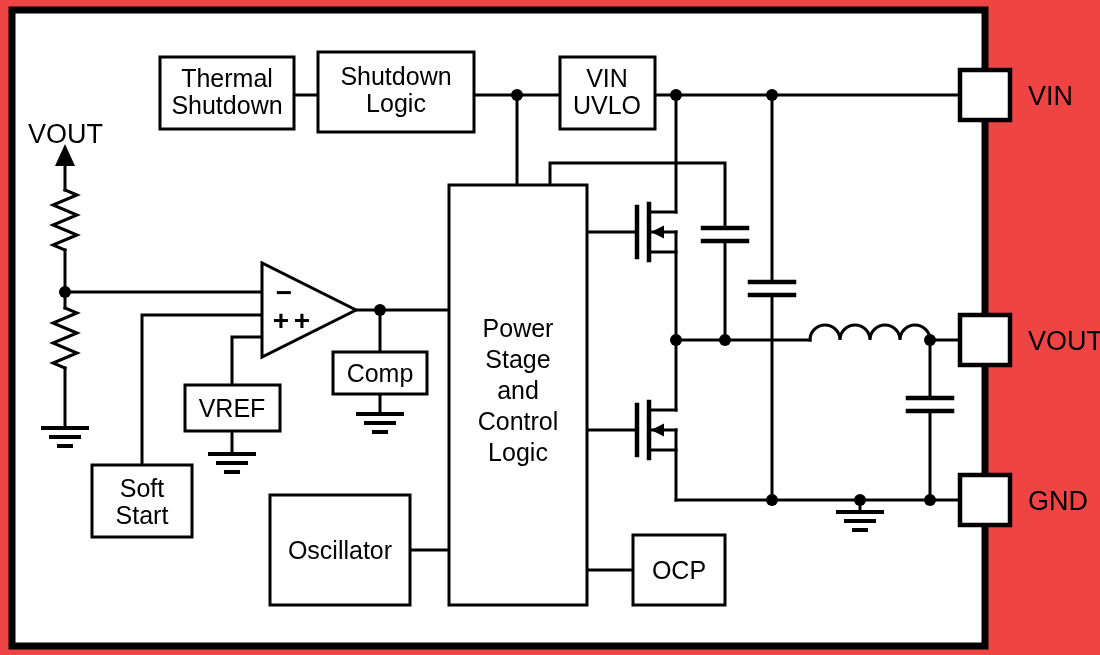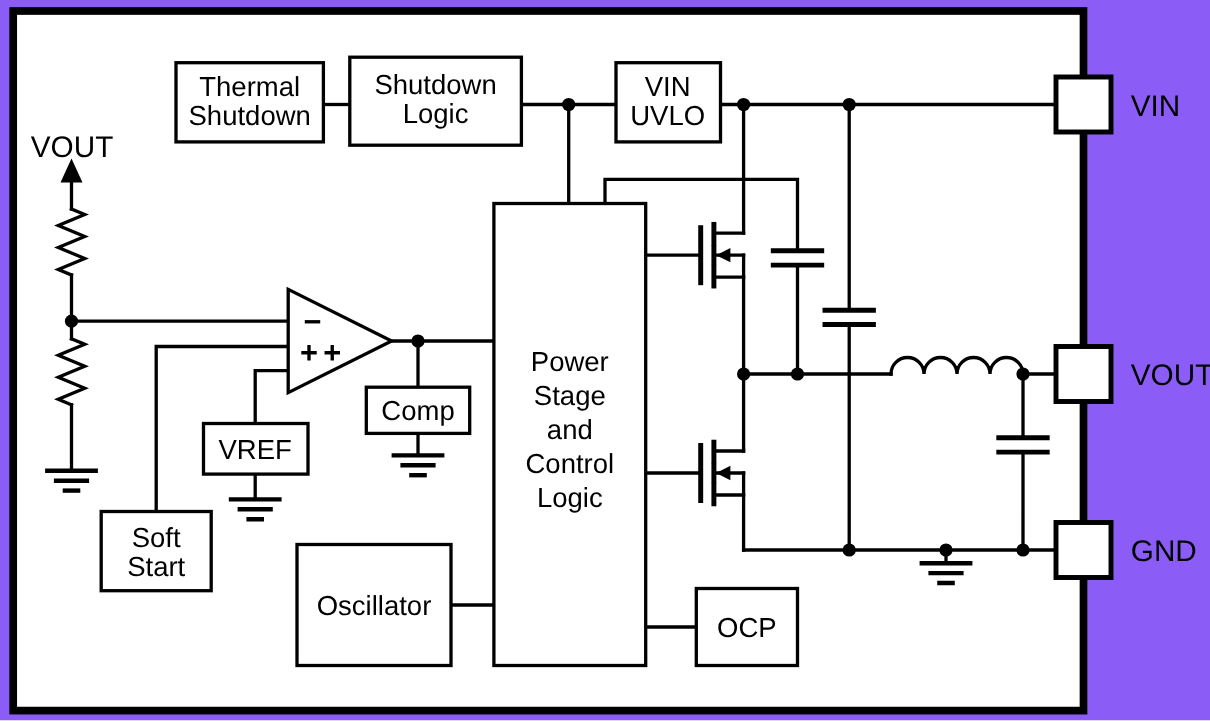--- a/index.html
+++ b/index.html
@@ -1,16 +1,16 @@
 <!DOCTYPE html>
 <html><head>
 <meta charset="utf-8">
 <style>
   html,body{margin:0;padding:0;background:#ffffff;}
-  .stage{position:relative;width:1100px;height:655px;background:#8b5cf6;font-family:"Liberation Sans",sans-serif;overflow:hidden;}
+  .stage{position:relative;width:1100px;height:655px;background:#ef4444;font-family:"Liberation Sans",sans-serif;overflow:hidden;}
   svg{display:block;}
   .chip{fill:#ffffff;stroke:#000000;stroke-width:7;}
   .block{fill:#ffffff;stroke:#000000;stroke-width:3;}
   .pin{fill:#ffffff;stroke:#000000;stroke-width:4.5;}
   .wire{fill:none;stroke:#000000;stroke-width:3;stroke-linecap:square;stroke-linejoin:miter;}
   .plate{fill:none;stroke:#000000;stroke-width:4.5;stroke-linecap:square;}
   .fetbar{fill:none;stroke:#000000;stroke-width:4.5;stroke-linecap:square;}
   .gndbar{fill:none;stroke:#000000;stroke-width:4;stroke-linecap:square;}
   .dot{fill:#000000;stroke:none;}
   .solid{fill:#000000;stroke:none;}

